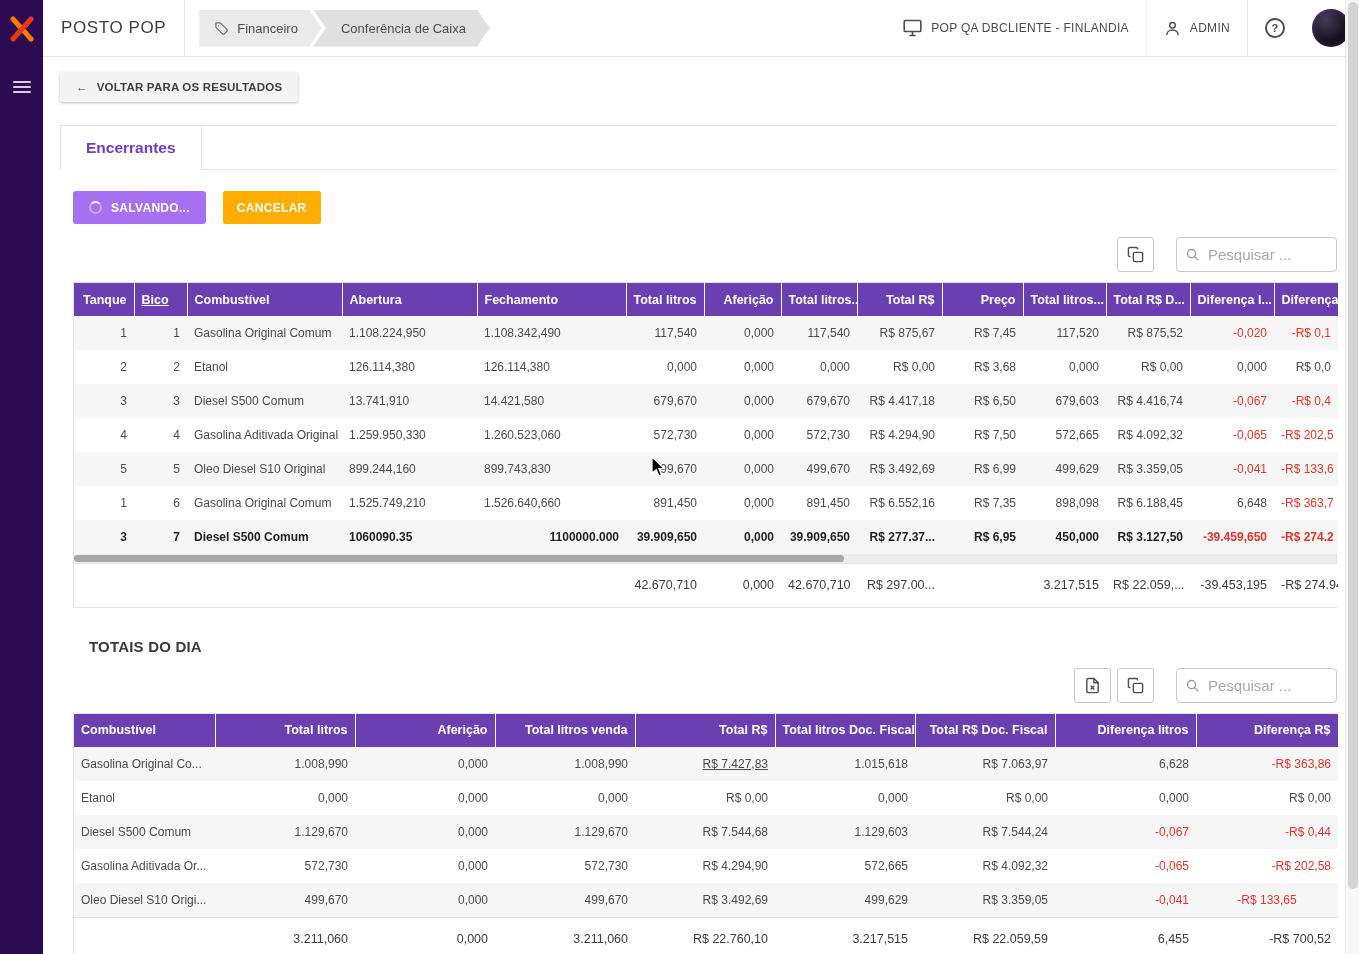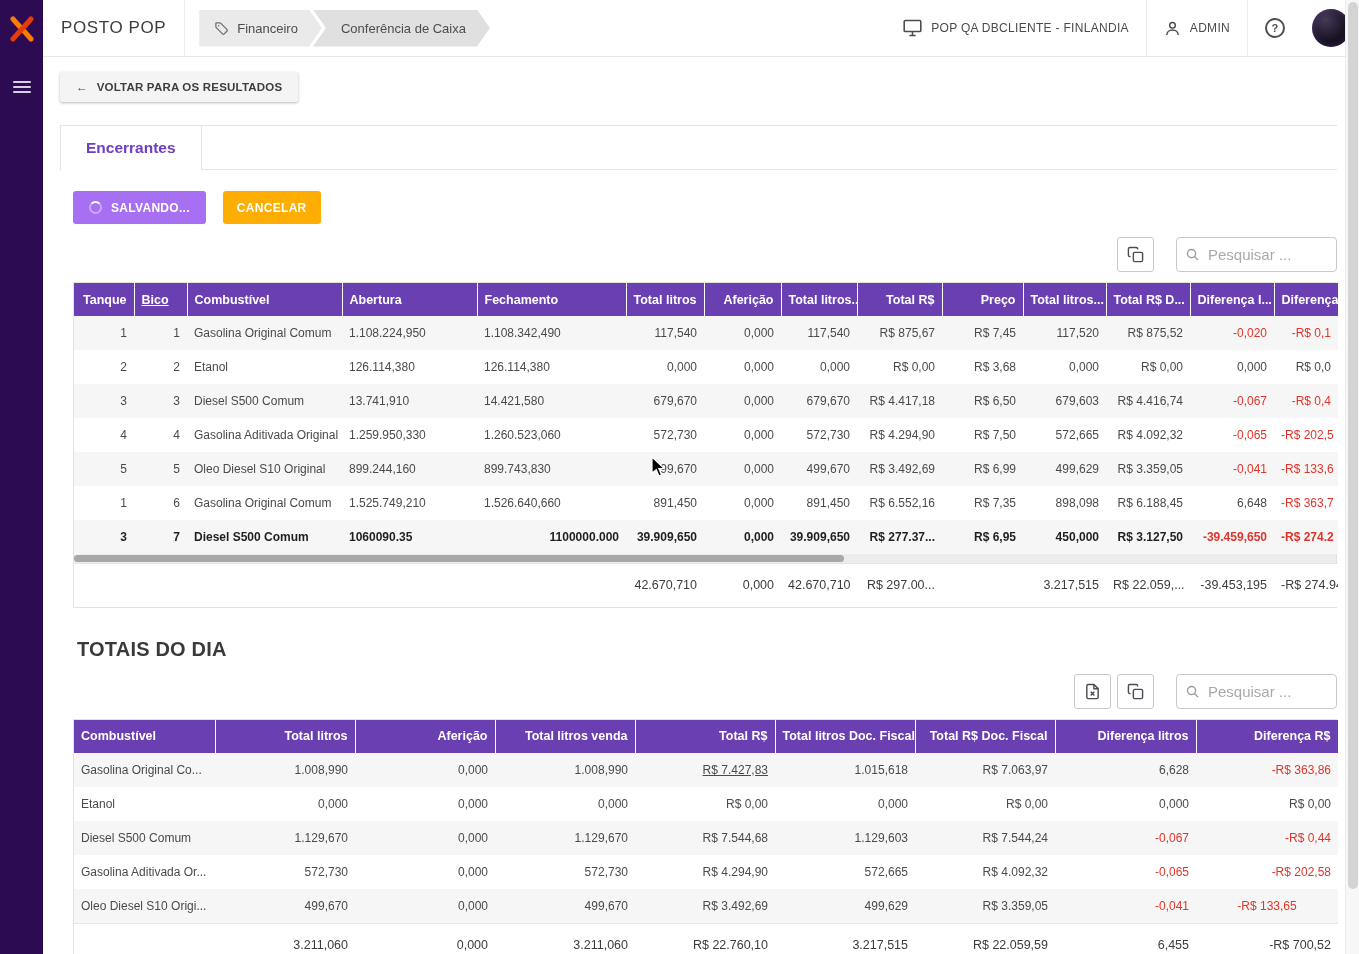--- a/index.html
+++ b/index.html
@@ -76,21 +76,21 @@
   tr.odd td{background:#f6f6f6}
   tr.even td{background:#fff}
   td.neg{color:var(--neg,#e0352b)}
   tr.bold-row td{font-weight:700;color:#1f1f1f}
   tr.bold-row td.neg{color:var(--neg,#e0352b)}
   .hscroll{height:9px;background:#ececec;position:relative;cursor:pointer}
   .hscroll .thumb{position:absolute;left:0;top:1px;height:7px;width:61%;background:#a8a8a8;border-radius:4px}
   .totals-table{border-top:1px solid #e6e6e6}
   tr.totals td{height:43px;background:#fff;color:#3c3c3c;font-size:12.5px}
 
-  .section-title{margin:30px 4px 0;font-size:20px;font-weight:700;color:#3a3a3a;letter-spacing:.2px}
+  .section-title{margin:30px 16px 0;font-size:15px;font-weight:700;color:#3a3a3a;letter-spacing:.2px}
 
   
   .vscroll{position:absolute;right:0;top:0;width:14px;height:100%;background:#f7f7f7;
     border-left:1px solid #ececec;z-index:20;cursor:pointer}
   .vthumb{position:absolute;left:2px;top:2px;width:10px;height:93%;background:#d4d4d4;border-radius:5px}
   .cursor{position:absolute;left:650px;top:456px;z-index:99;pointer-events:none}
 </style>
 </head>
 <body>
 

